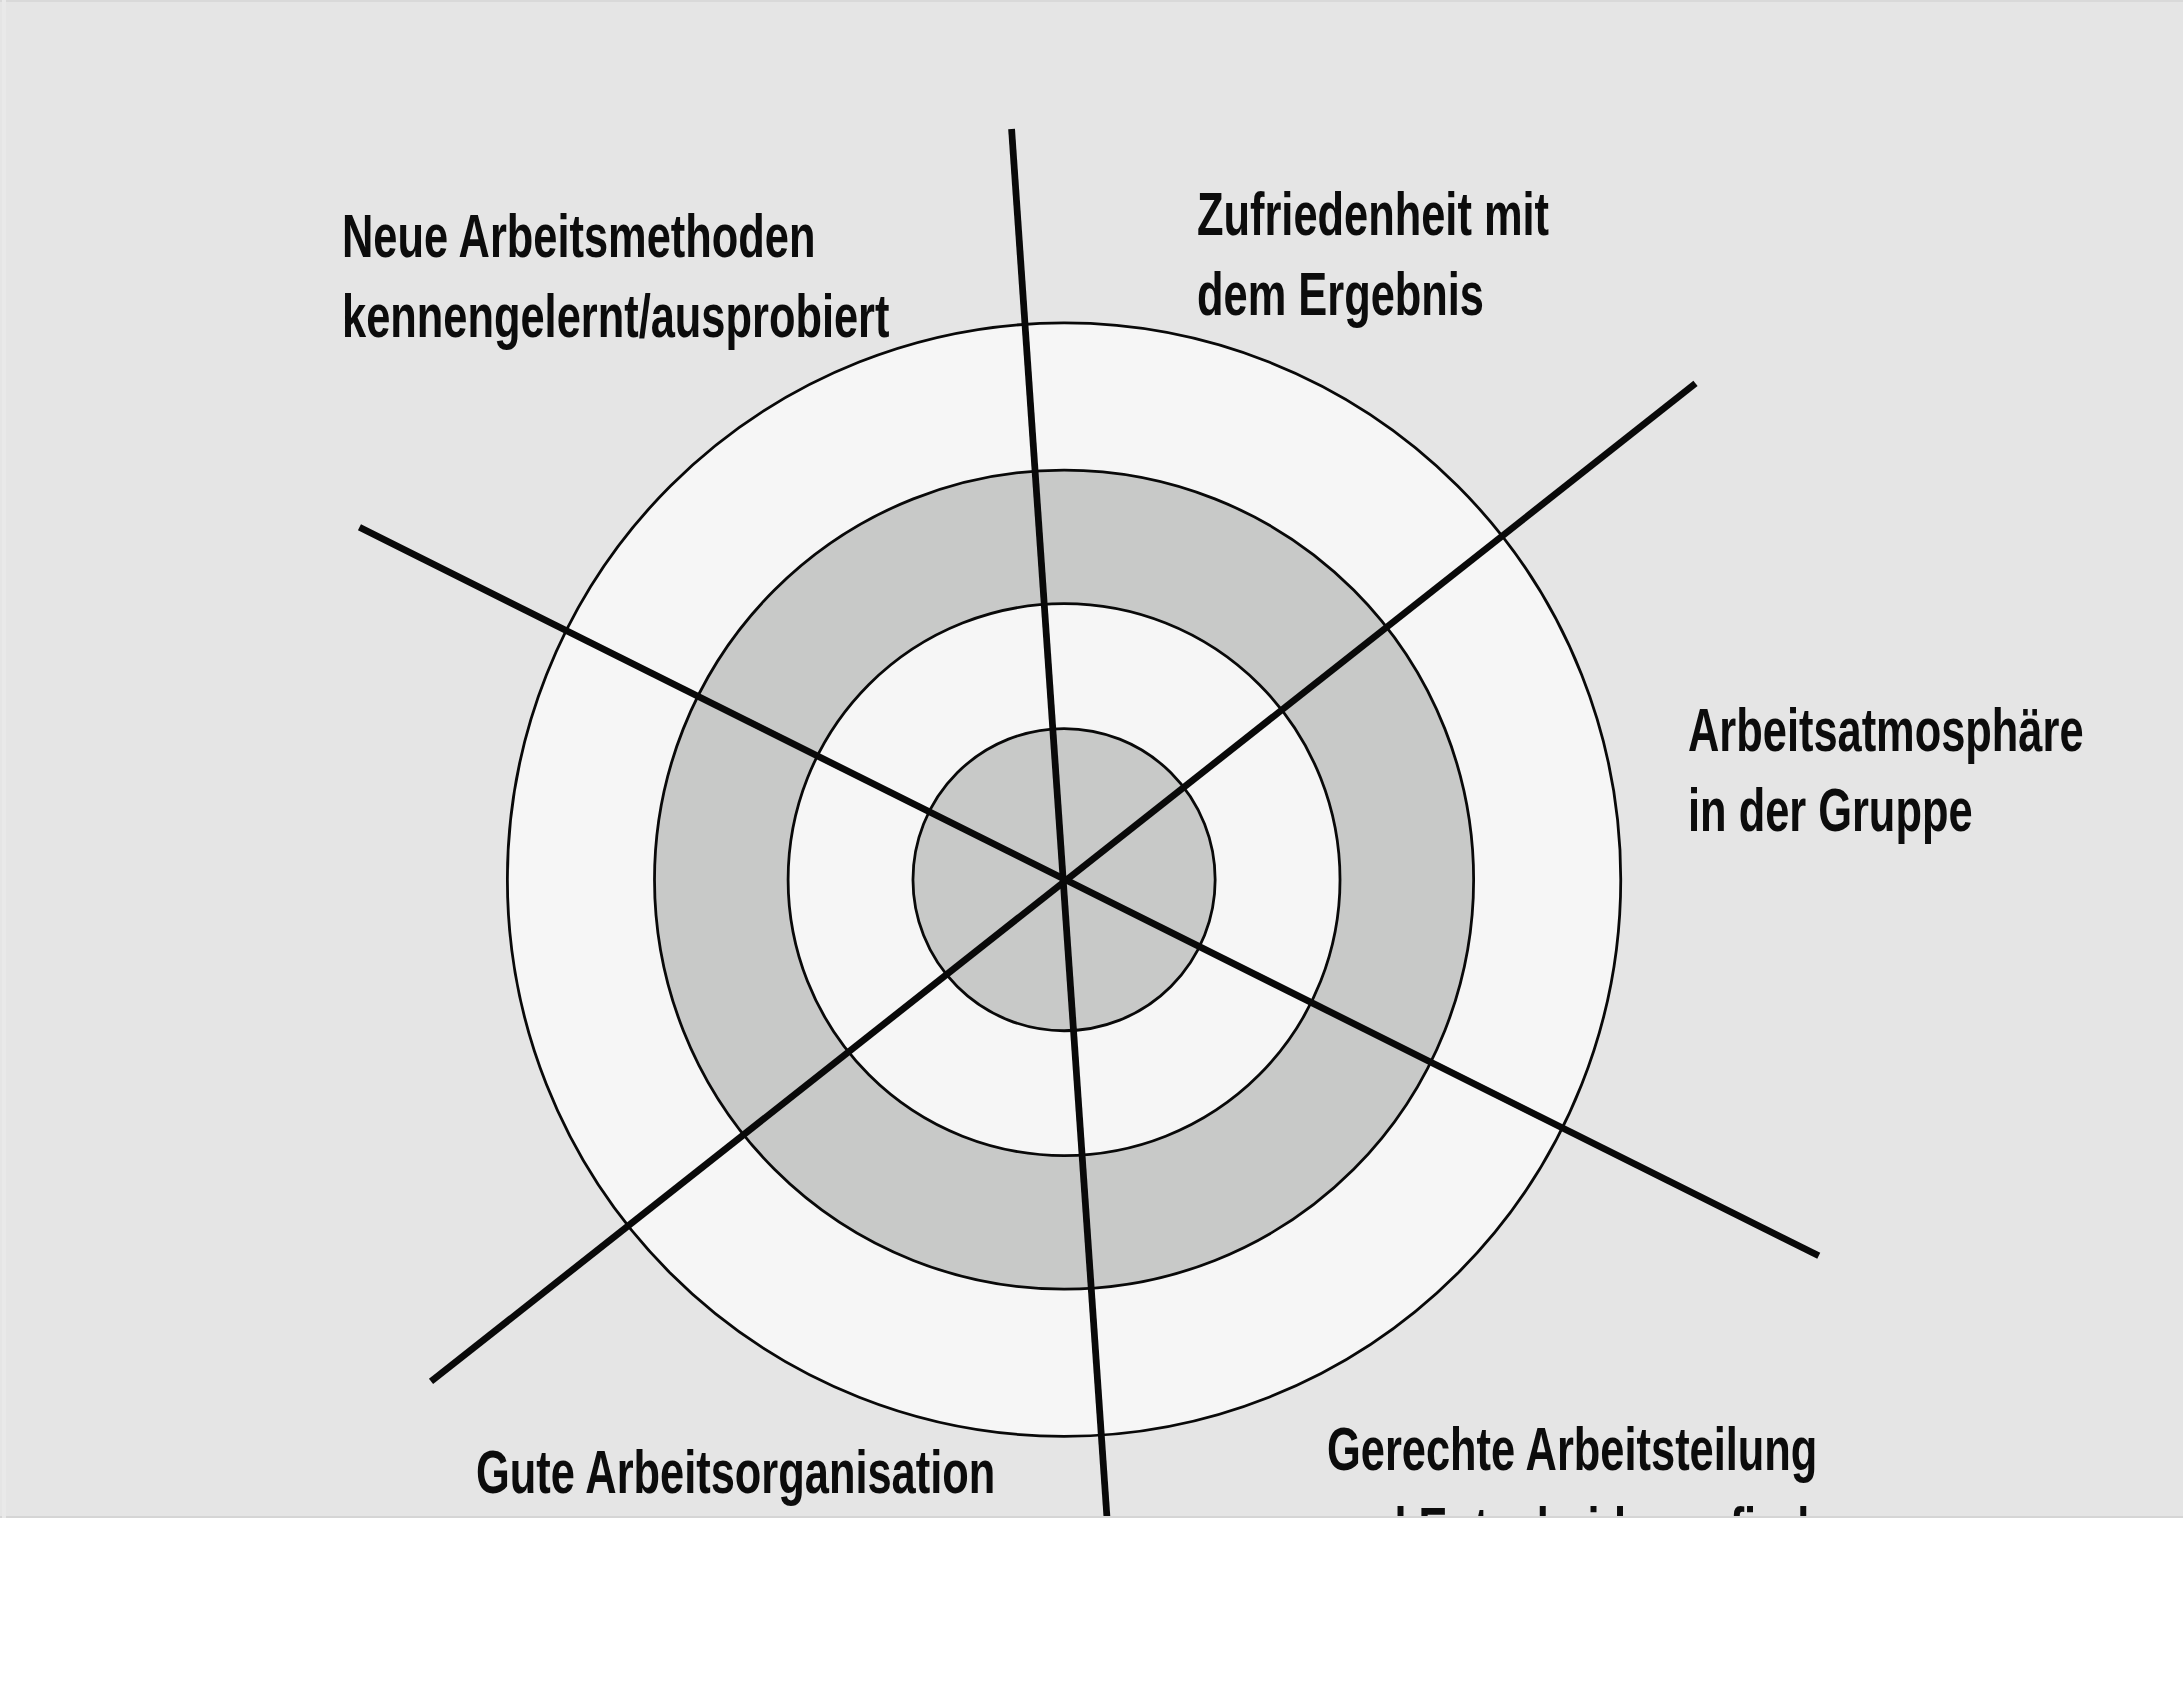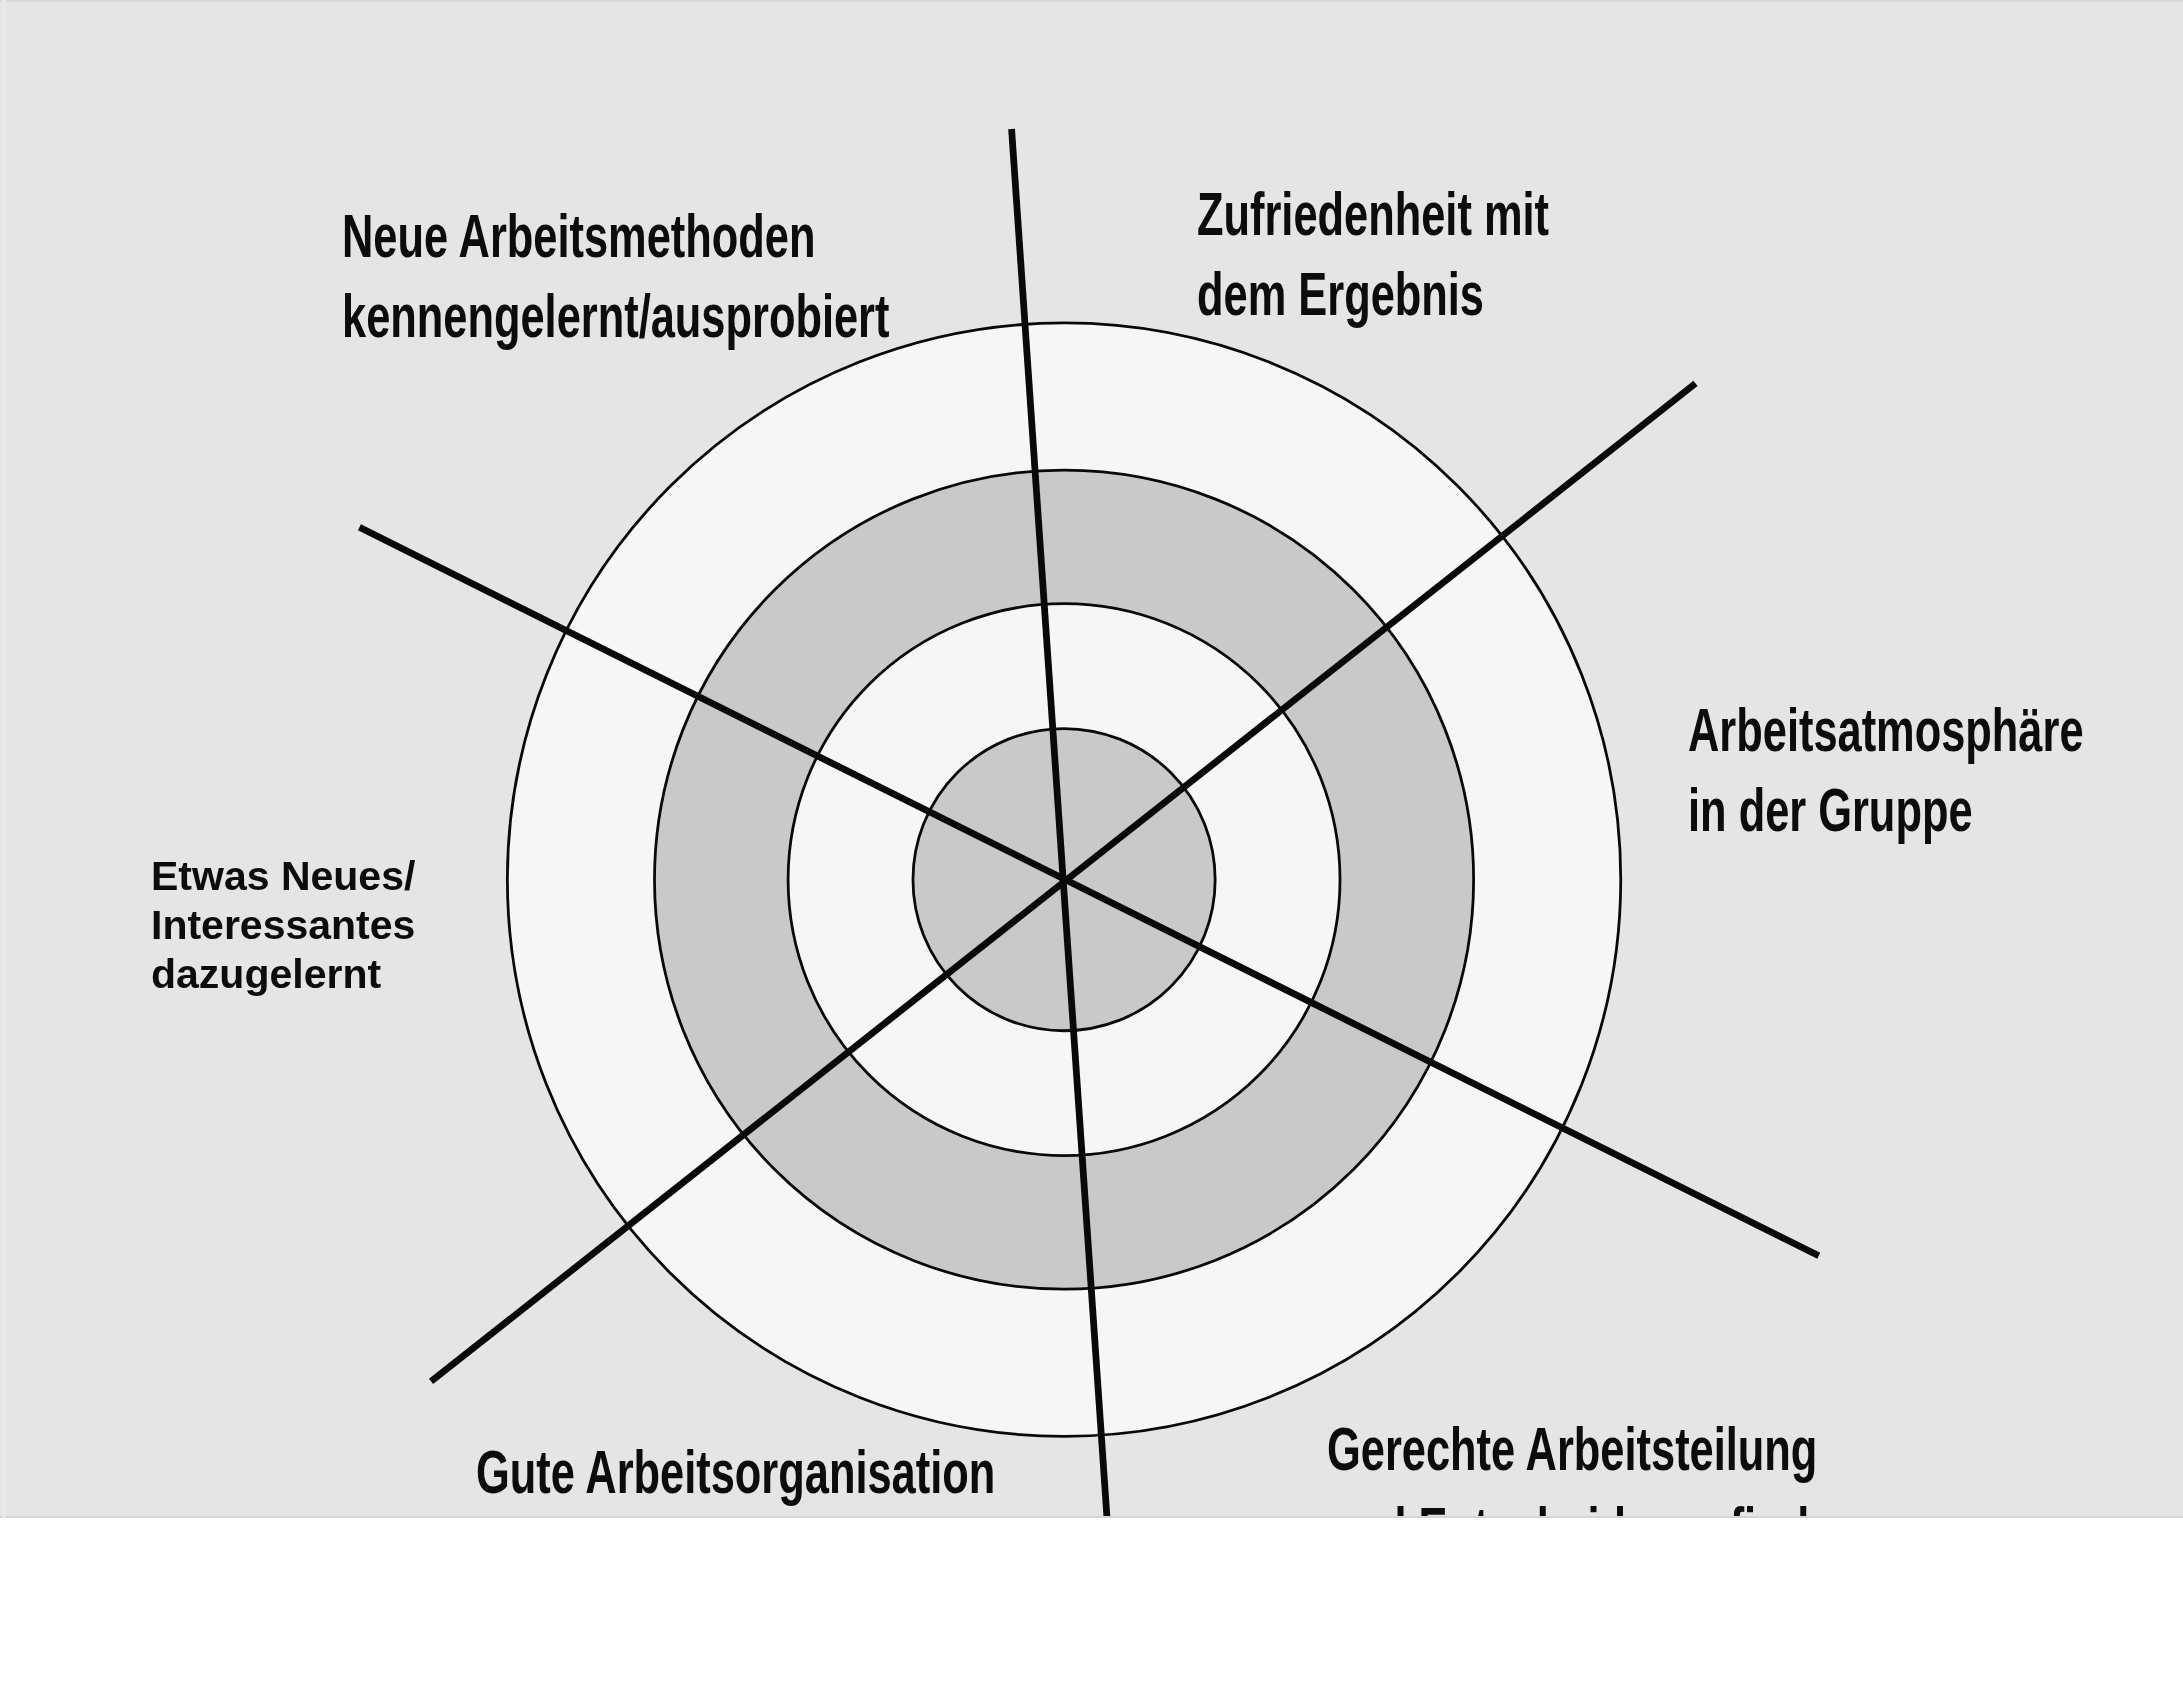--- a/index.html
+++ b/index.html
@@ -82,22 +82,19 @@
 
   <div class="axis-label label-right">Arbeitsatmosphäre
 in der Gruppe</div>
 
   <div class="axis-label label-bottom-right">Gerechte Arbeitsteilung
 und Entscheidungsfindung</div>
 
   <div class="axis-label label-bottom-left">Gute Arbeitsorganisation
 in der Gruppe</div>
 
-  <div class="axis-label small label-left">Etwas Neues/
-Interessantes
-dazugelernt</div>
 
   <div class="edge-top"></div>
   <div class="edge-bottom"></div>
   <div class="edge-left"></div>
 
 </div>
 
 
 </body></html>

